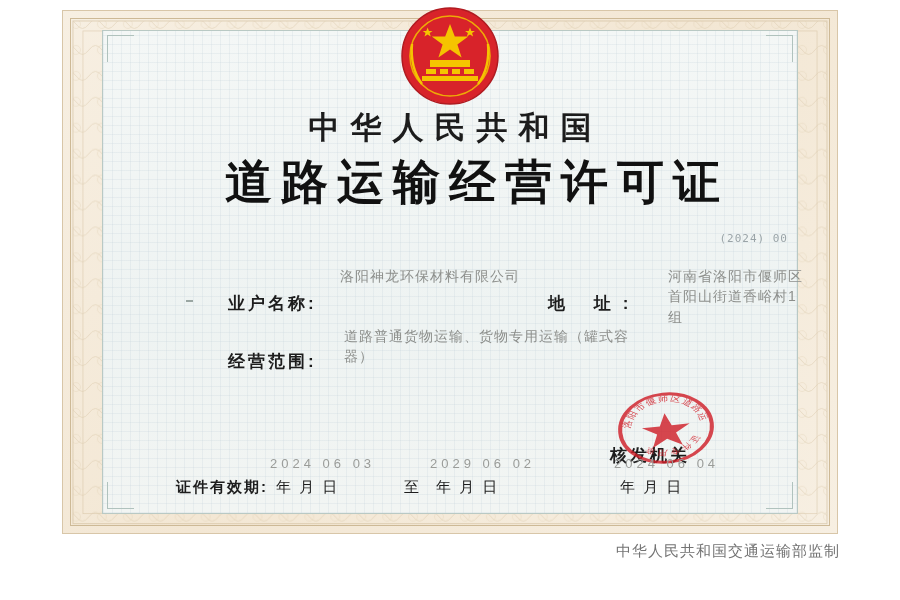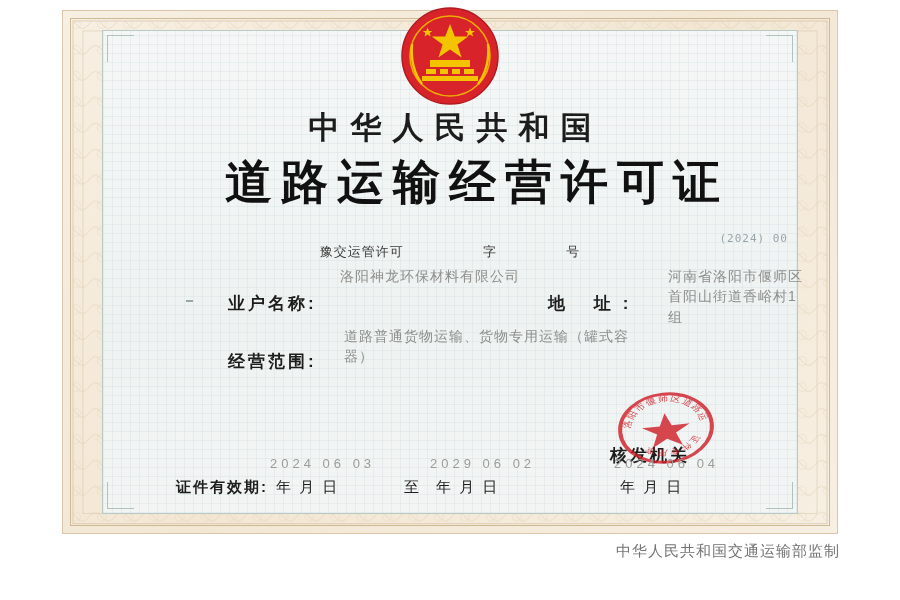--- a/index.html
+++ b/index.html
@@ -292,27 +292,20 @@
     </svg>
   </div>
 
   <div class="title-block">
     <div class="title-main">中华人民共和国</div>
     <div class="title-sub">道路运输经营许可证</div>
   </div>
 
   <div class="serial-print">(2024) 00</div>
 
-  <div class="permit-line">
-    <span>豫交运管许可</span>
-    <span class="gap-wide"></span>
-    <span>字</span>
-    <span class="gap-mid"></span>
-    <span>号</span>
-  </div>
 
   <div class="field-label lbl-name">业户名称:</div>
   <div class="field-label lbl-addr">地  址:</div>
   <div class="field-label lbl-scope">经营范围:</div>
   <div class="field-label lbl-issuer">核发机关</div>
   <div class="field-label lbl-valid">证件有效期:</div>
 
   <div class="filled val-name">洛阳神龙环保材料有限公司</div>
   <div class="filled val-addr">河南省洛阳市偃师区首阳山街道香峪村1组</div>
   <div class="filled val-scope">道路普通货物运输、货物专用运输（罐式容器）</div>

